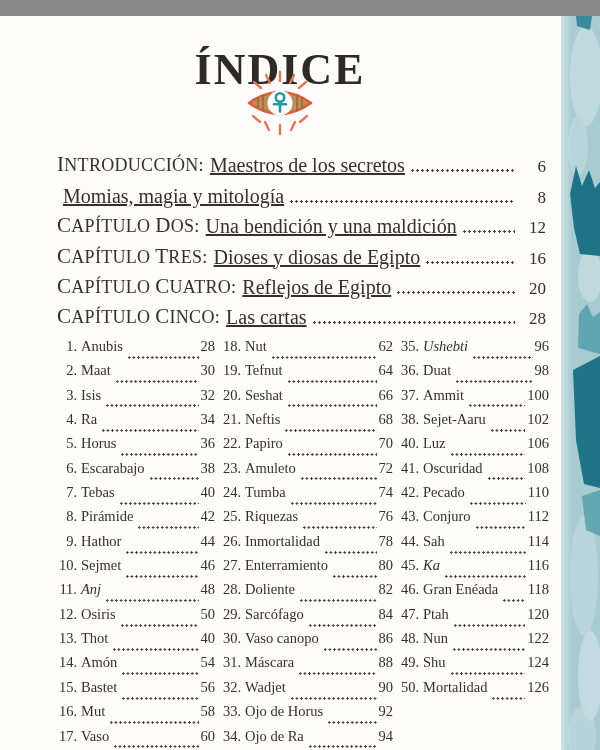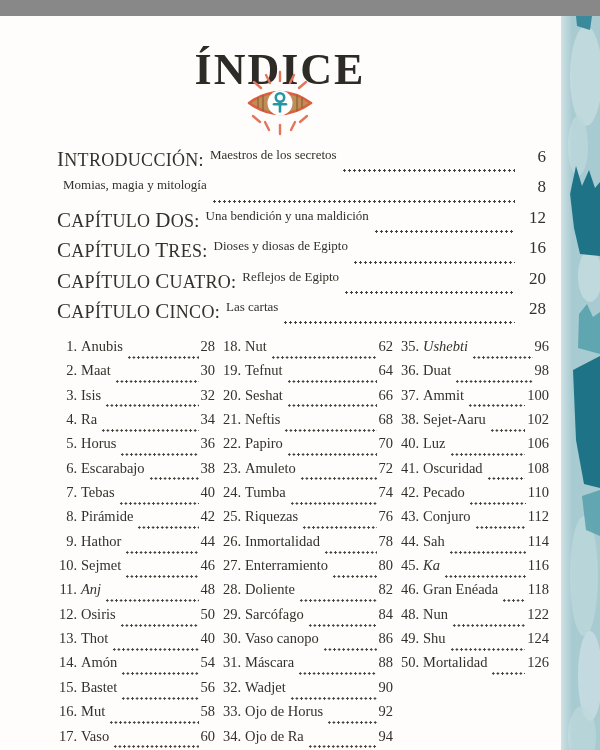--- a/index.html
+++ b/index.html
@@ -29,26 +29,26 @@
   
   .eye-wrap{
     position:absolute;top:52px;left:0;width:560px;
     display:flex;justify-content:center;
   }
   
   .chapters{
     position:absolute;left:57px;top:131px;width:489px;
   }
   .chapter-row{
-    display:flex;align-items:flex-start;
+    display:flex;align-items:flex-end;
     height:30.4px;white-space:nowrap;
   }
   .ch-label{font-size:18px;letter-spacing:.3px;font-weight:500;}
   .ch-label .cap{font-size:21px;}
-  .ch-sub{font-size:13px;margin-left:6px;}
+  .ch-sub{font-size:20px;margin-left:6px;text-decoration:underline;}
   .ch-page{font-size:17px;min-width:28px;text-align:right;}
   
   .leader{
     flex:1 1 auto;align-self:stretch;
     margin:0 3px 0 5px;
     background-image:radial-gradient(circle, #47423c 1.05px, transparent 1.4px);
     background-size:5px 5px;
     background-repeat:repeat-x;
     background-position:left bottom 4px;
   }
@@ -503,20 +503,26 @@
           <span class="card-page">116</span>
         </div>
 
         <div class="card-row">
           <span class="card-num">46.</span>
           <span class="card-name">Gran Enéada</span>
           <span class="leader"></span>
           <span class="card-page">118</span>
         </div>
 
+        <div class="card-row">
+          <span class="card-num">47.</span>
+          <span class="card-name">Ptah</span>
+          <span class="leader"></span>
+          <span class="card-page">120</span>
+        </div>
 
         <div class="card-row">
           <span class="card-num">48.</span>
           <span class="card-name">Nun</span>
           <span class="leader"></span>
           <span class="card-page">122</span>
         </div>
 
         <div class="card-row">
           <span class="card-num">49.</span>

